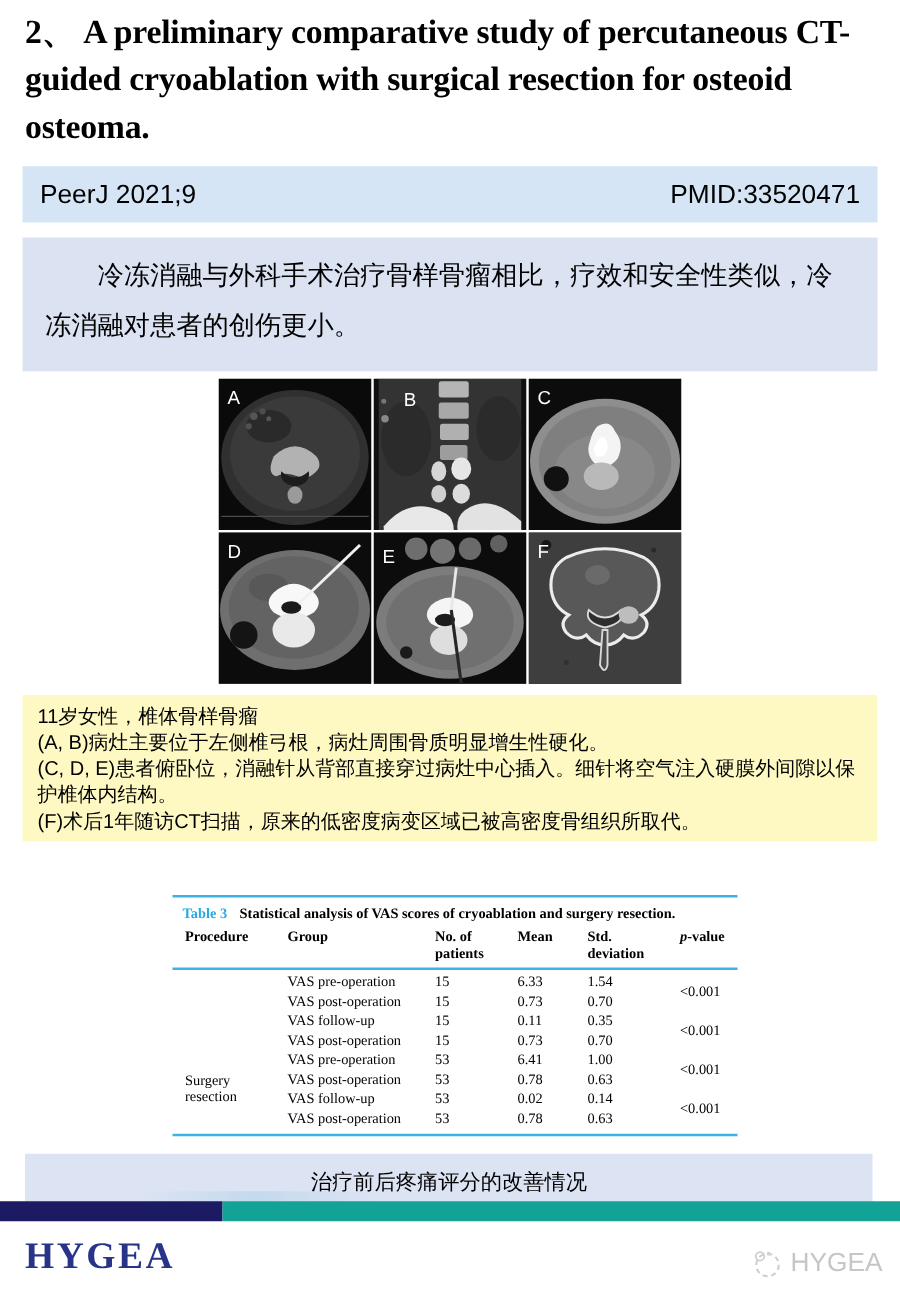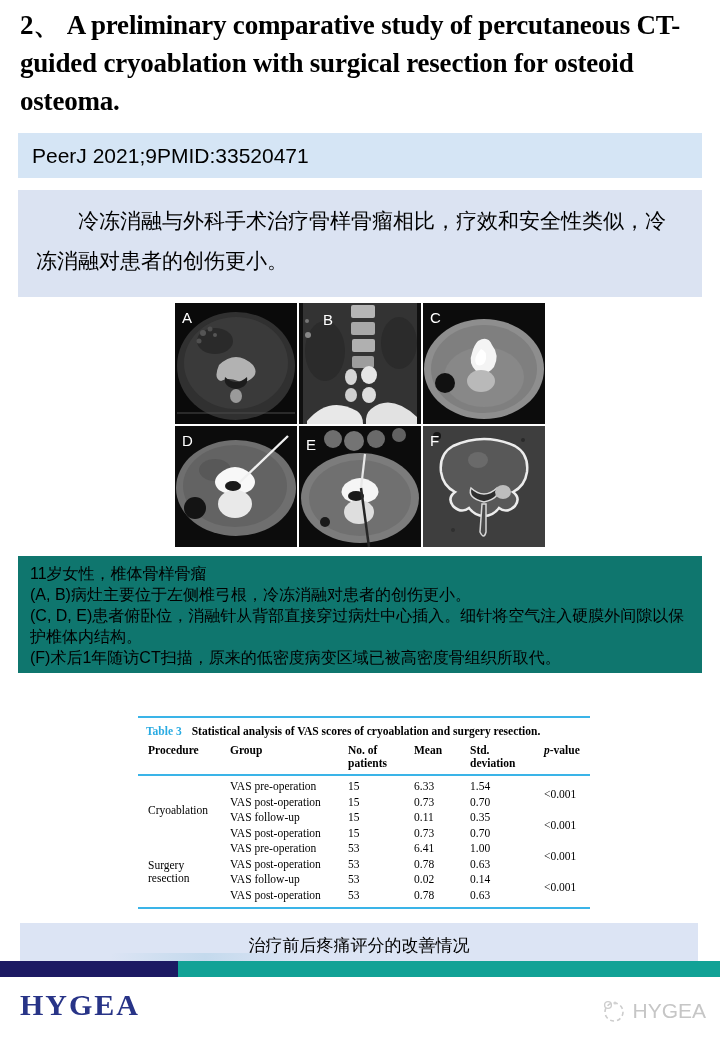--- a/index.html
+++ b/index.html
@@ -10,42 +10,42 @@
   
   .title{
     position:absolute;left:20px;top:6px;width:692px;
     font-size:27px;font-weight:bold;color:#000;line-height:38px;
     letter-spacing:-0.2px;
     font-family:Liberation Serif, serif;
   }
   
   .source-bar{
     position:absolute;left:18px;top:133px;width:684px;height:45px;
-    background:#d5e5f5;display:flex;align-items:center;justify-content:flex-start;
+    background:#d5e5f5;display:flex;align-items:center;justify-content:space-between;
     padding:0 14px;box-sizing:border-box;font-size:21px;color:#000;
   }
   
   .summary-box{
     position:absolute;left:18px;top:190px;width:684px;height:107px;
     background:#dbe3f2;box-sizing:border-box;padding:11px 18px;
     font-size:21px;color:#000;line-height:40px;
   }
   .summary-box p{margin:0;text-indent:2em;}
   
   .ct-figure{
     position:absolute;left:175px;top:303px;width:370px;height:244px;
     display:grid;grid-template-columns:repeat(3,1fr);grid-template-rows:repeat(2,1fr);
     gap:2px;background:#ffffff;
   }
   .ct-panel{background:#000;position:relative;overflow:hidden;}
   .ct-panel svg{display:block;width:100%;height:100%;}
   
   .caption-box{
     position:absolute;left:18px;top:556px;width:684px;height:117px;
-    background:#0f766e;box-sizing:border-box;padding:7px 12px;
+    background:#fef9c3;box-sizing:border-box;padding:7px 12px;
     font-size:16px;color:#000;line-height:21px;
   }
   .caption-box div{margin:0;}
   
   .vas-table{
     position:absolute;left:138px;top:716px;width:452px;
     font-family:"Liberation Serif",serif;color:#000;background:#fff;
     border-top:2px solid #3ab4e8;border-bottom:2px solid #3ab4e8;
     box-sizing:border-box;
   }
@@ -213,40 +213,39 @@
         <ellipse cx="80" cy="66" rx="8" ry="7" fill="#bdbdbd"></ellipse>
         <ellipse cx="55" cy="34" rx="10" ry="8" fill="#6a6a6a"></ellipse>
         <text x="7" y="20" fill="#fff" font-size="15" font-family="Liberation Sans, sans-serif">F</text>
       </svg>
     </div>
 
   </div>
 
   <div class="caption-box">
     <div>11岁女性，椎体骨样骨瘤</div>
-    <div>(A, B)病灶主要位于左侧椎弓根，冷冻消融对患者的创伤更小。</div>
+    <div>(A, B)病灶主要位于左侧椎弓根，病灶周围骨质明显增生性硬化。</div>
     <div>(C, D, E)患者俯卧位，消融针从背部直接穿过病灶中心插入。细针将空气注入硬膜外间隙以保护椎体内结构。</div>
     <div>(F)术后1年随访CT扫描，原来的低密度病变区域已被高密度骨组织所取代。</div>
   </div>
 
   <div class="vas-table">
     <div class="t-title">
       <span class="t-label">Table 3</span><span>Statistical analysis of VAS scores of cryoablation and surgery resection.</span>
     </div>
     <div class="t-headrow">
       <div class="hc">Procedure</div>
       <div class="hc">Group</div>
       <div class="hc">No. of patients</div>
       <div class="hc">Mean</div>
       <div class="hc">Std. deviation</div>
       <div class="hc"><i>p</i><span>-value</span></div>
     </div>
     <div class="t-body">
 
-      <div class="t-proc" style="grid-row:1 / span 4">Cryoablation</div>
       <div class="t-proc" style="grid-row:5 / span 4">Surgery resection</div>
 
       <div class="t-cell" style="grid-column:2;grid-row:1">VAS pre-operation</div>
       <div class="t-cell" style="grid-column:3;grid-row:1">15</div>
       <div class="t-cell" style="grid-column:4;grid-row:1">6.33</div>
       <div class="t-cell" style="grid-column:5;grid-row:1">1.54</div>
 
       <div class="t-cell" style="grid-column:2;grid-row:2">VAS post-operation</div>
       <div class="t-cell" style="grid-column:3;grid-row:2">15</div>
       <div class="t-cell" style="grid-column:4;grid-row:2">0.73</div>

